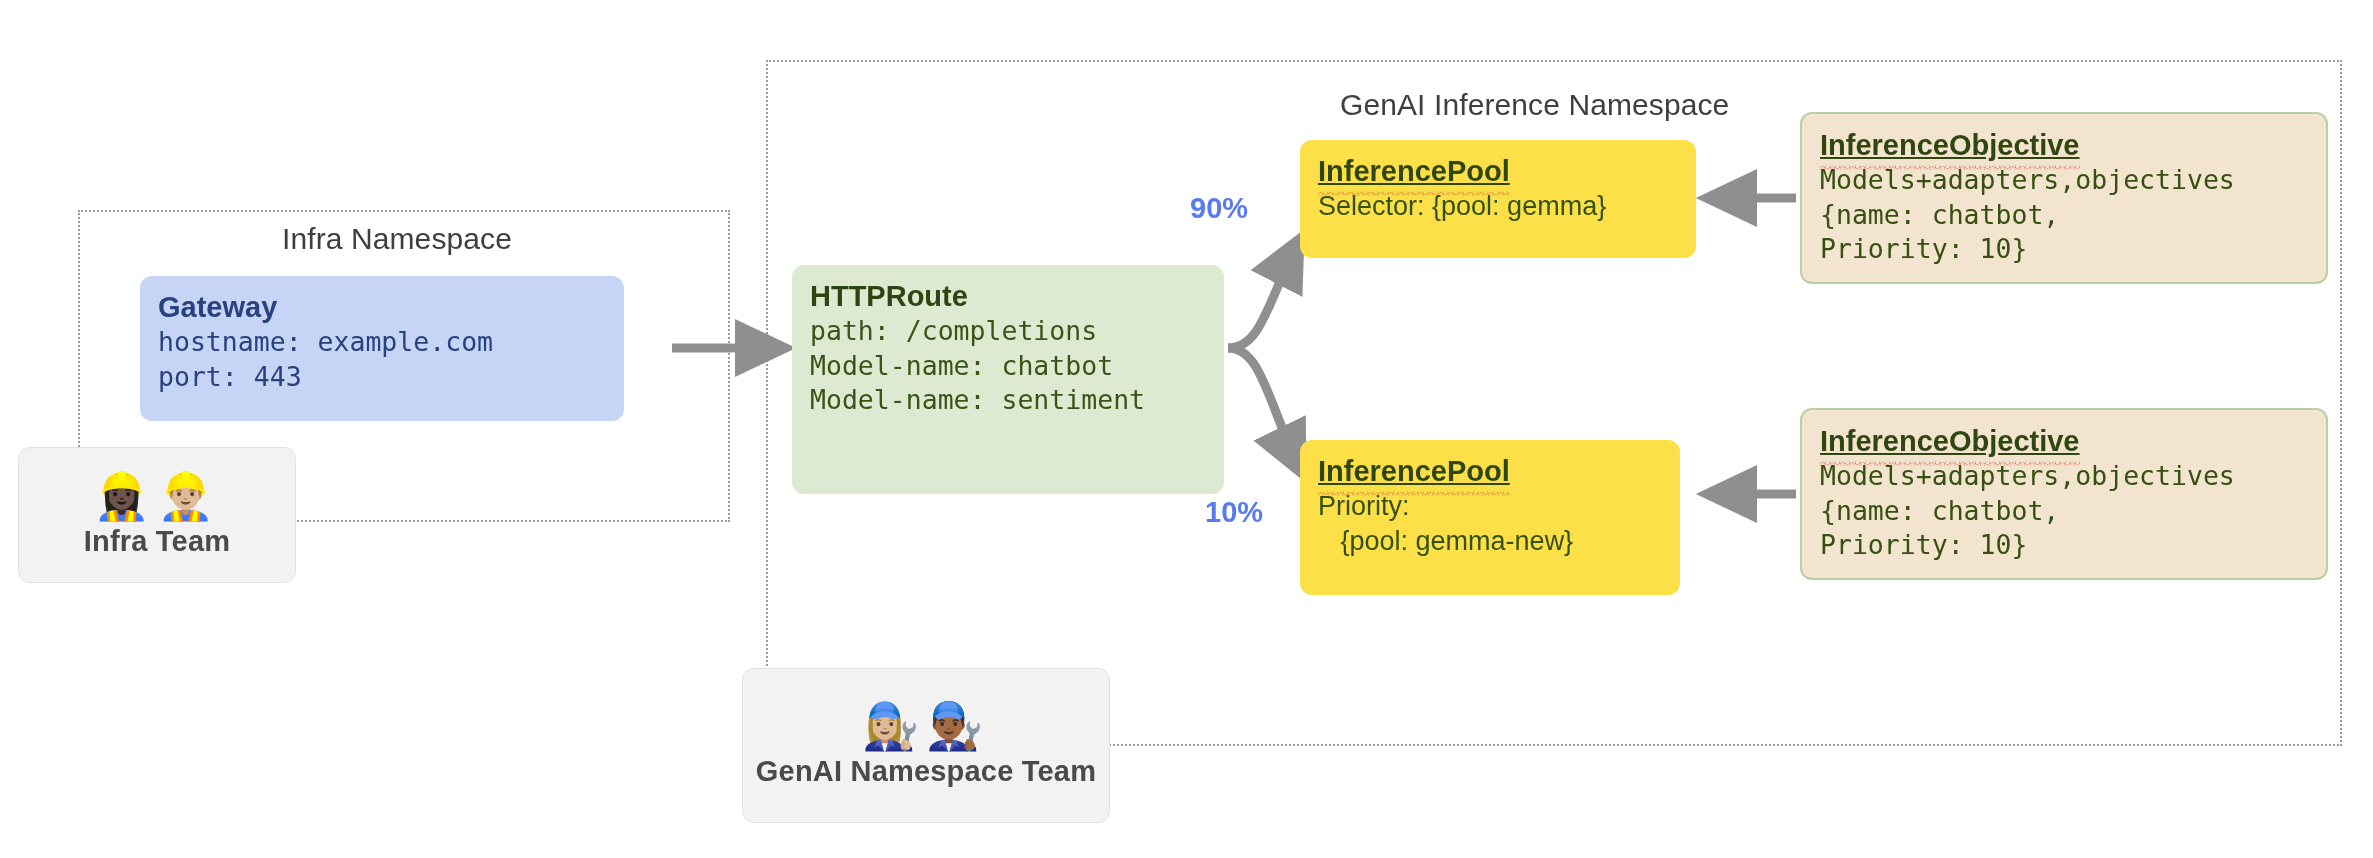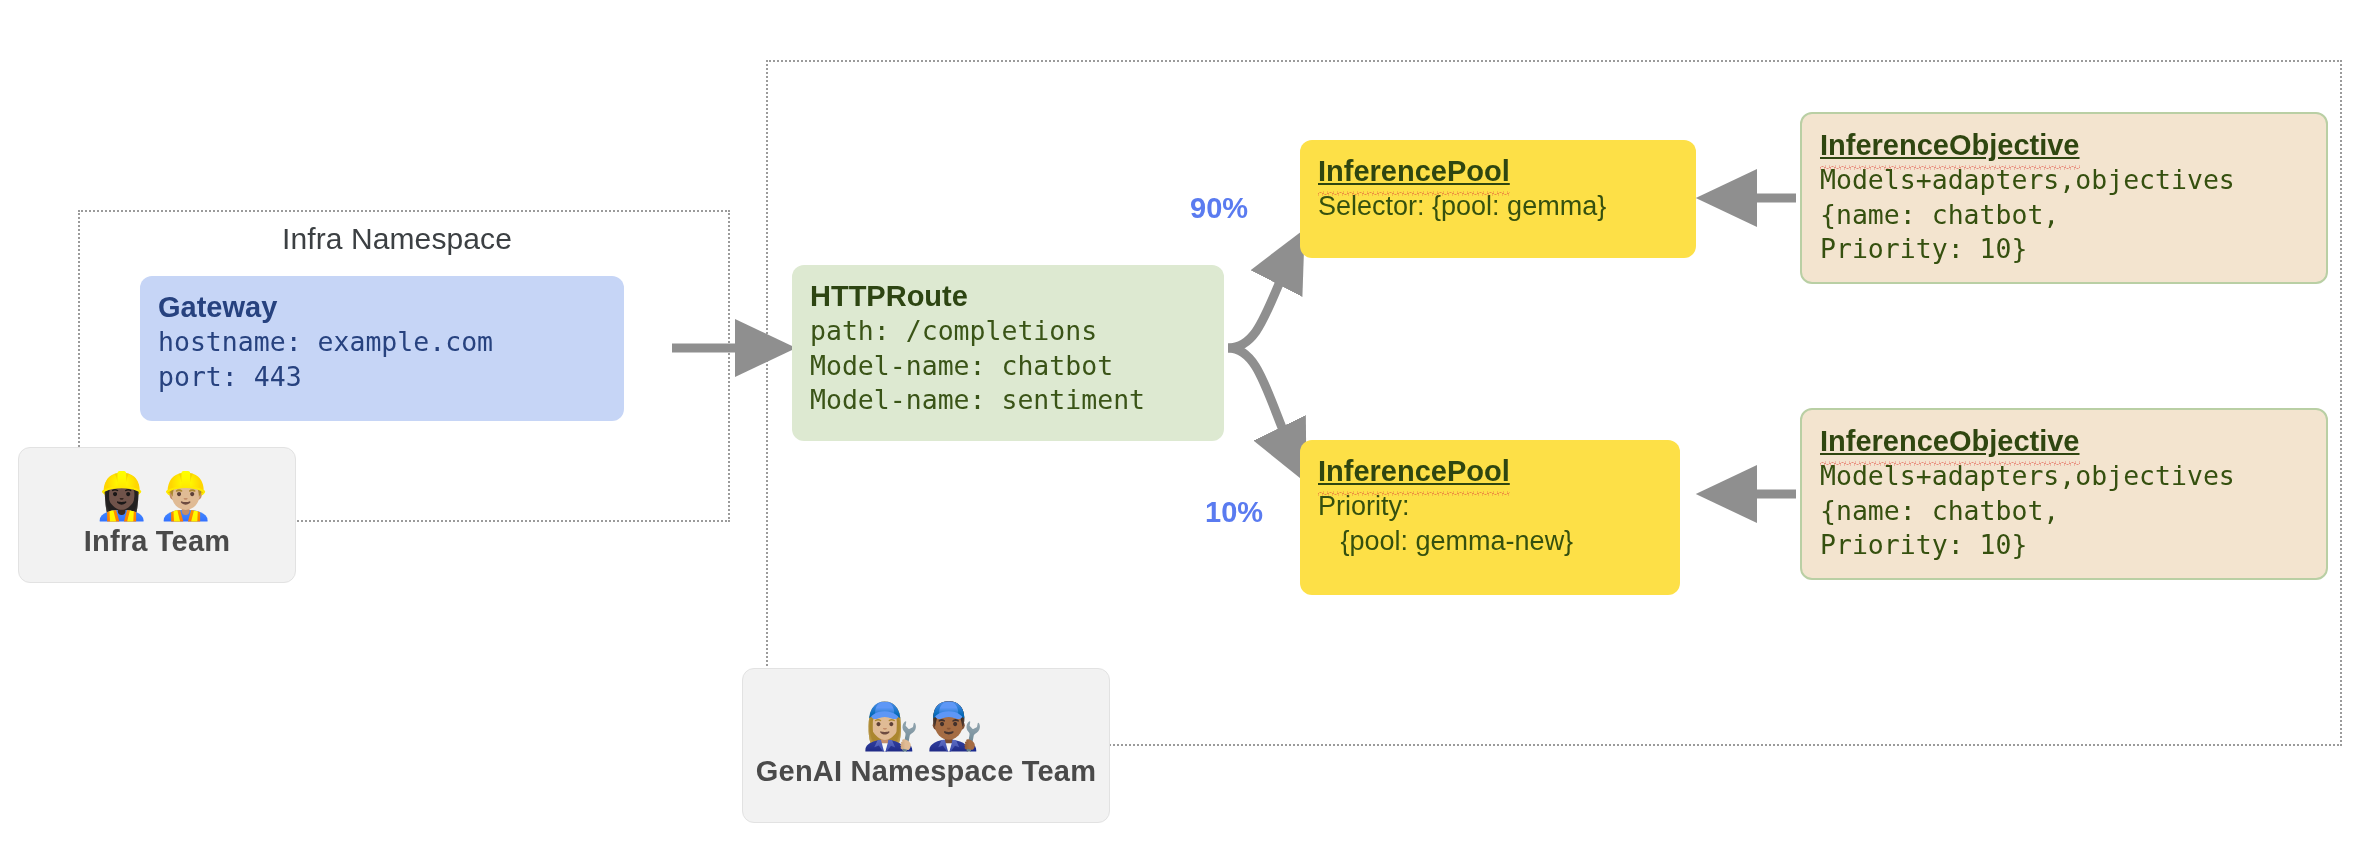--- a/index.html
+++ b/index.html
@@ -155,20 +155,21 @@
 </style>
 </head>
 <body>
 
 <div id="stage">
 
   <div class="ns" style="left:78px; top:210px; width:652px; height:312px;"></div>
   <div class="ns-title" style="left:282px; top:222px;">Infra Namespace</div>
 
   <div class="ns" style="left:766px; top:60px; width:1576px; height:686px;"></div>
+  <div class="ns-title" style="left:1340px; top:88px;">GenAI Inference Namespace</div>
 
   <svg id="wires" viewBox="0 0 2373 858">
     <defs>
       <marker id="arrowR" viewBox="0 0 12 12" refX="9.5" refY="6" markerWidth="7.2" markerHeight="7.2" orient="auto-start-reverse">
         <path d="M 0 0.6 L 11.4 6 L 0 11.4 z" fill="#8f8f8f"></path>
       </marker>
       <marker id="arrowL" viewBox="0 0 12 12" refX="9.5" refY="6" markerWidth="7.2" markerHeight="7.2" orient="auto-start-reverse">
         <path d="M 0 0.6 L 11.4 6 L 0 11.4 z" fill="#8f8f8f"></path>
       </marker>
     </defs>
@@ -183,21 +184,21 @@
 
     <line x1="1796" y1="494" x2="1706" y2="494" stroke="#8f8f8f" stroke-width="9" marker-end="url(#arrowL)"></line>
   </svg>
 
   <div class="card card-gateway" style="left:140px; top:276px; width:484px; height:145px;">
     <div class="title">Gateway</div>
     <div class="line">hostname: example.com</div>
     <div class="line">port: 443</div>
   </div>
 
-  <div class="card card-route" style="left:792px; top:265px; width:432px; height:176px;">
+  <div class="card card-route" style="left:792px; top:265px; width:432px; height:229px;">
     <div class="title">HTTPRoute</div>
     <div class="line">path: /completions</div>
     <div class="line">Model-name: chatbot</div>
     <div class="line">Model-name: sentiment</div>
   </div>
 
   <div class="card card-pool" style="left:1300px; top:140px; width:396px; height:118px;">
     <div class="title">
       <span class="spell">InferencePool</span>
     </div>

